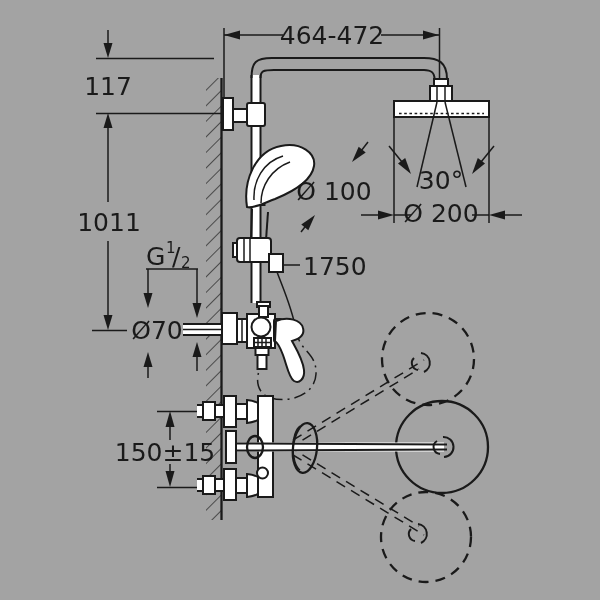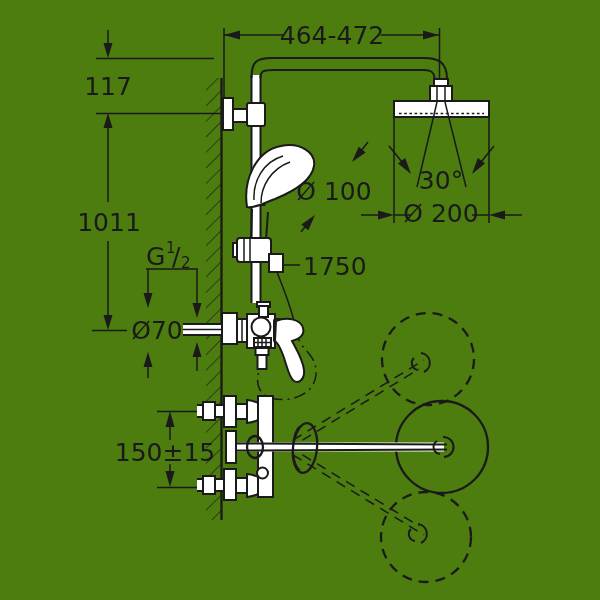--- a/index.html
+++ b/index.html
@@ -1,16 +1,16 @@
 <!DOCTYPE html>
 <html><head>
 <meta charset="utf-8">
 <style>
   html,body{margin:0;padding:0;background:#fff;}
-  .canvas{width:600px;height:600px;background:#4d7c0f;position:relative;overflow:hidden;}
+  .canvas{width:600px;height:600px;background:#a3a3a3;position:relative;overflow:hidden;}
   svg{display:block;}
   .ln{stroke:#1a1a1a;fill:none;stroke-width:2;stroke-linecap:butt;}
   .thick{stroke-width:2.3;}
   .thin{stroke-width:1.5;}
   .dim{stroke:#1a1a1a;fill:none;stroke-width:1.5;}
   .arr{fill:#1a1a1a;stroke:none;}
   .fw{fill:#fff;}
   .dash{stroke-dasharray:10 7;}
   .dashdot{stroke-dasharray:12 5 2 5;}
   .dots{stroke-dasharray:2.6 2.6;stroke-width:1.6;}

